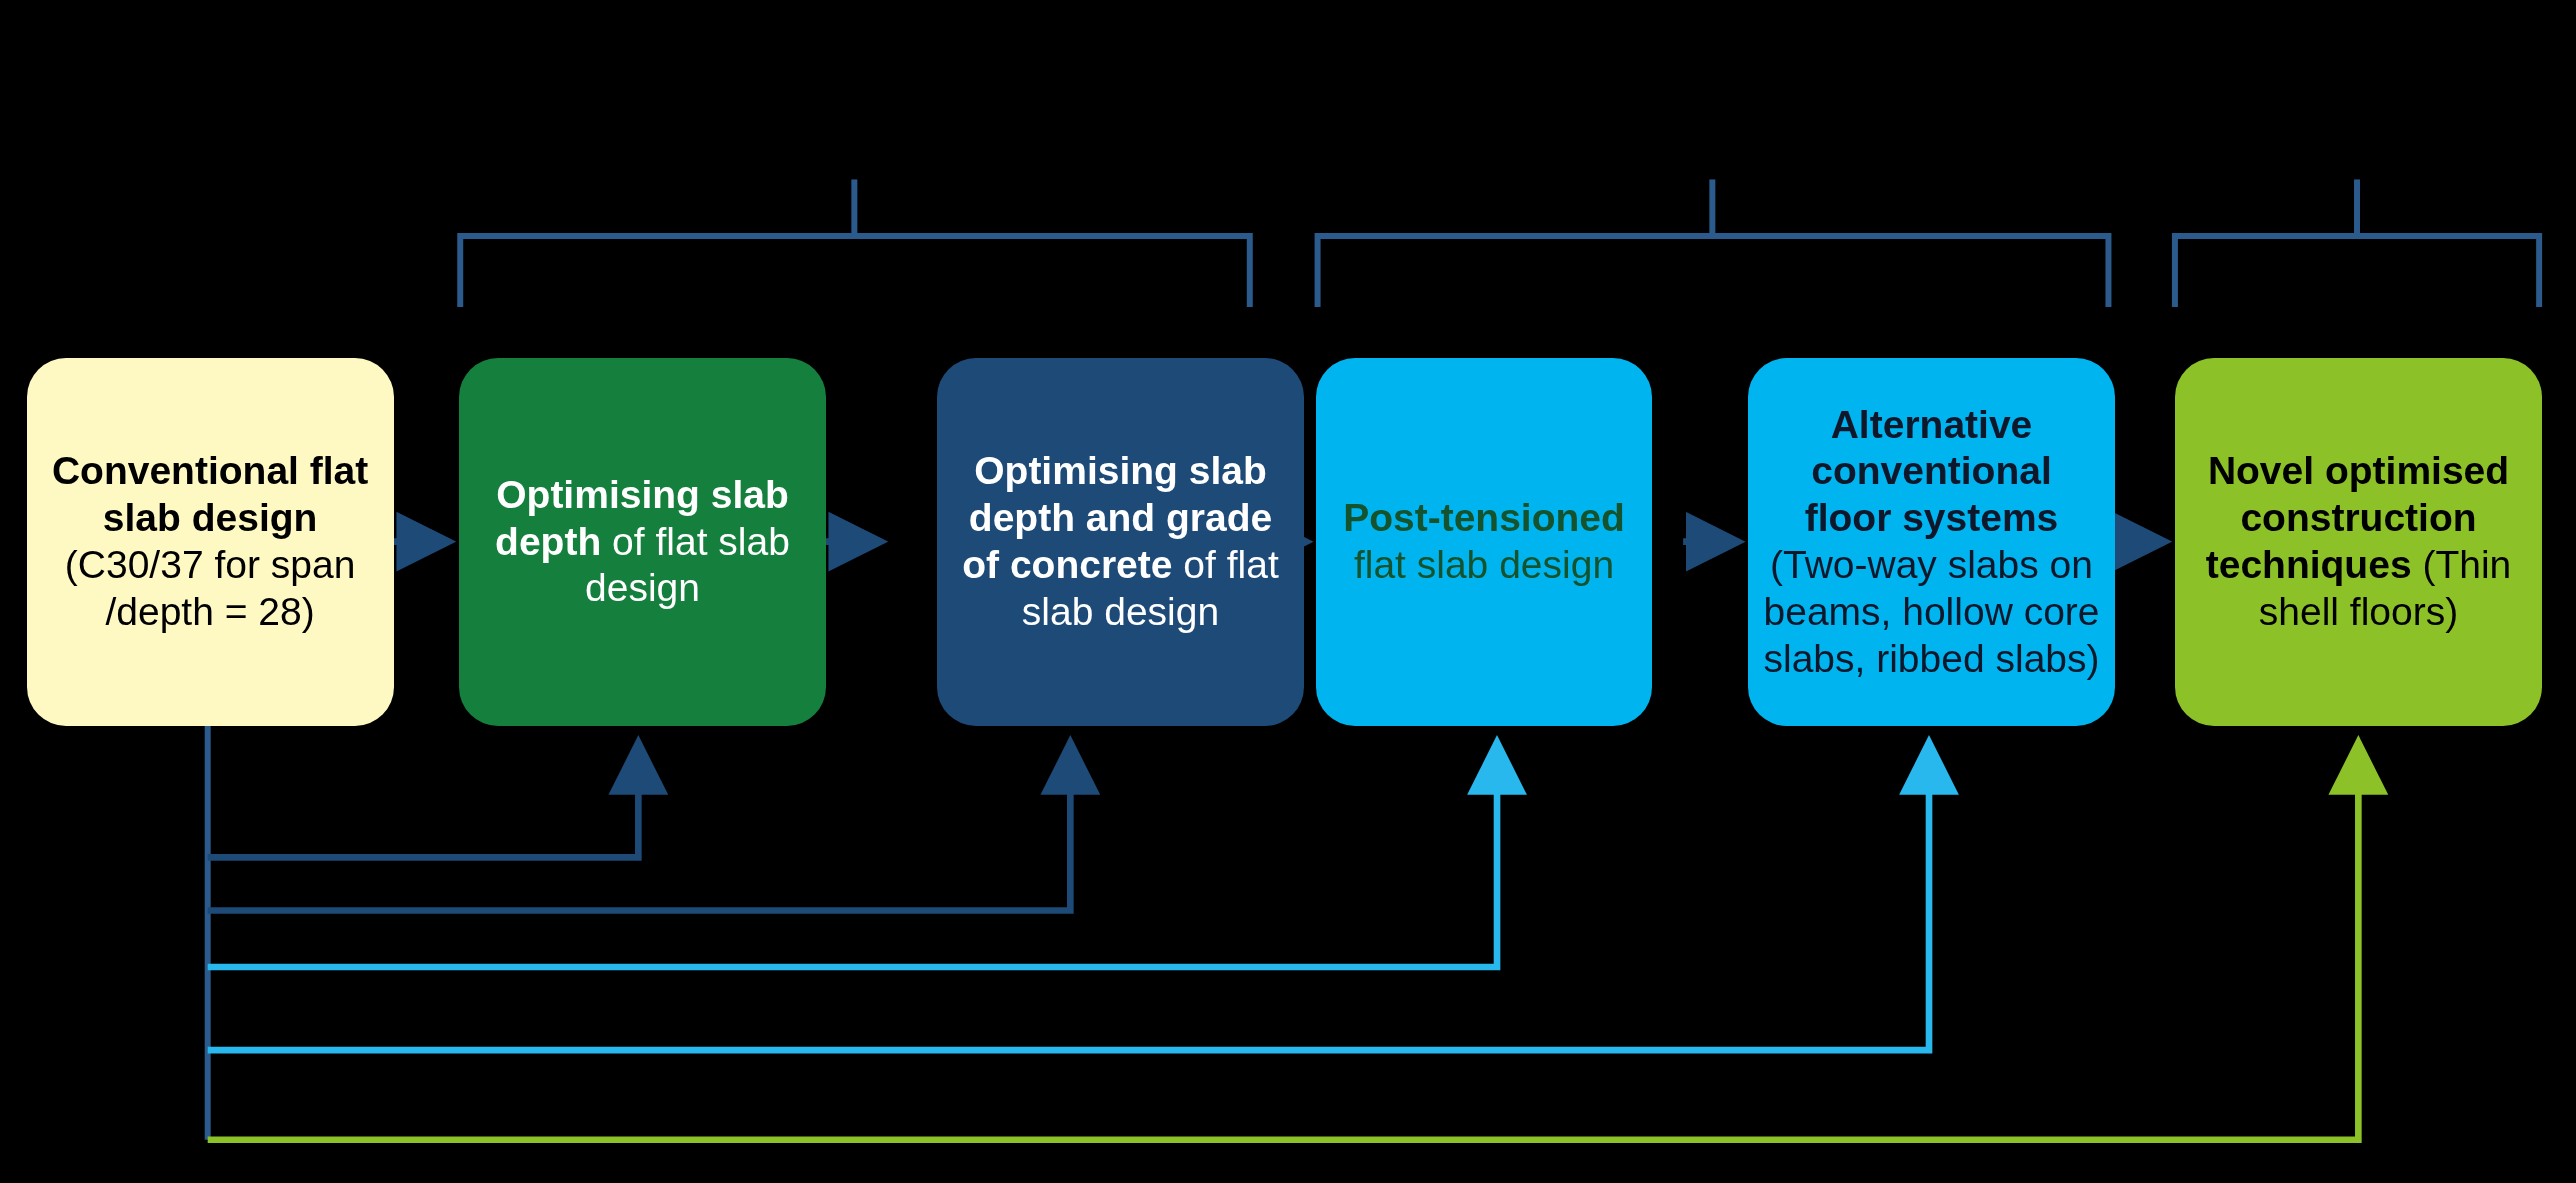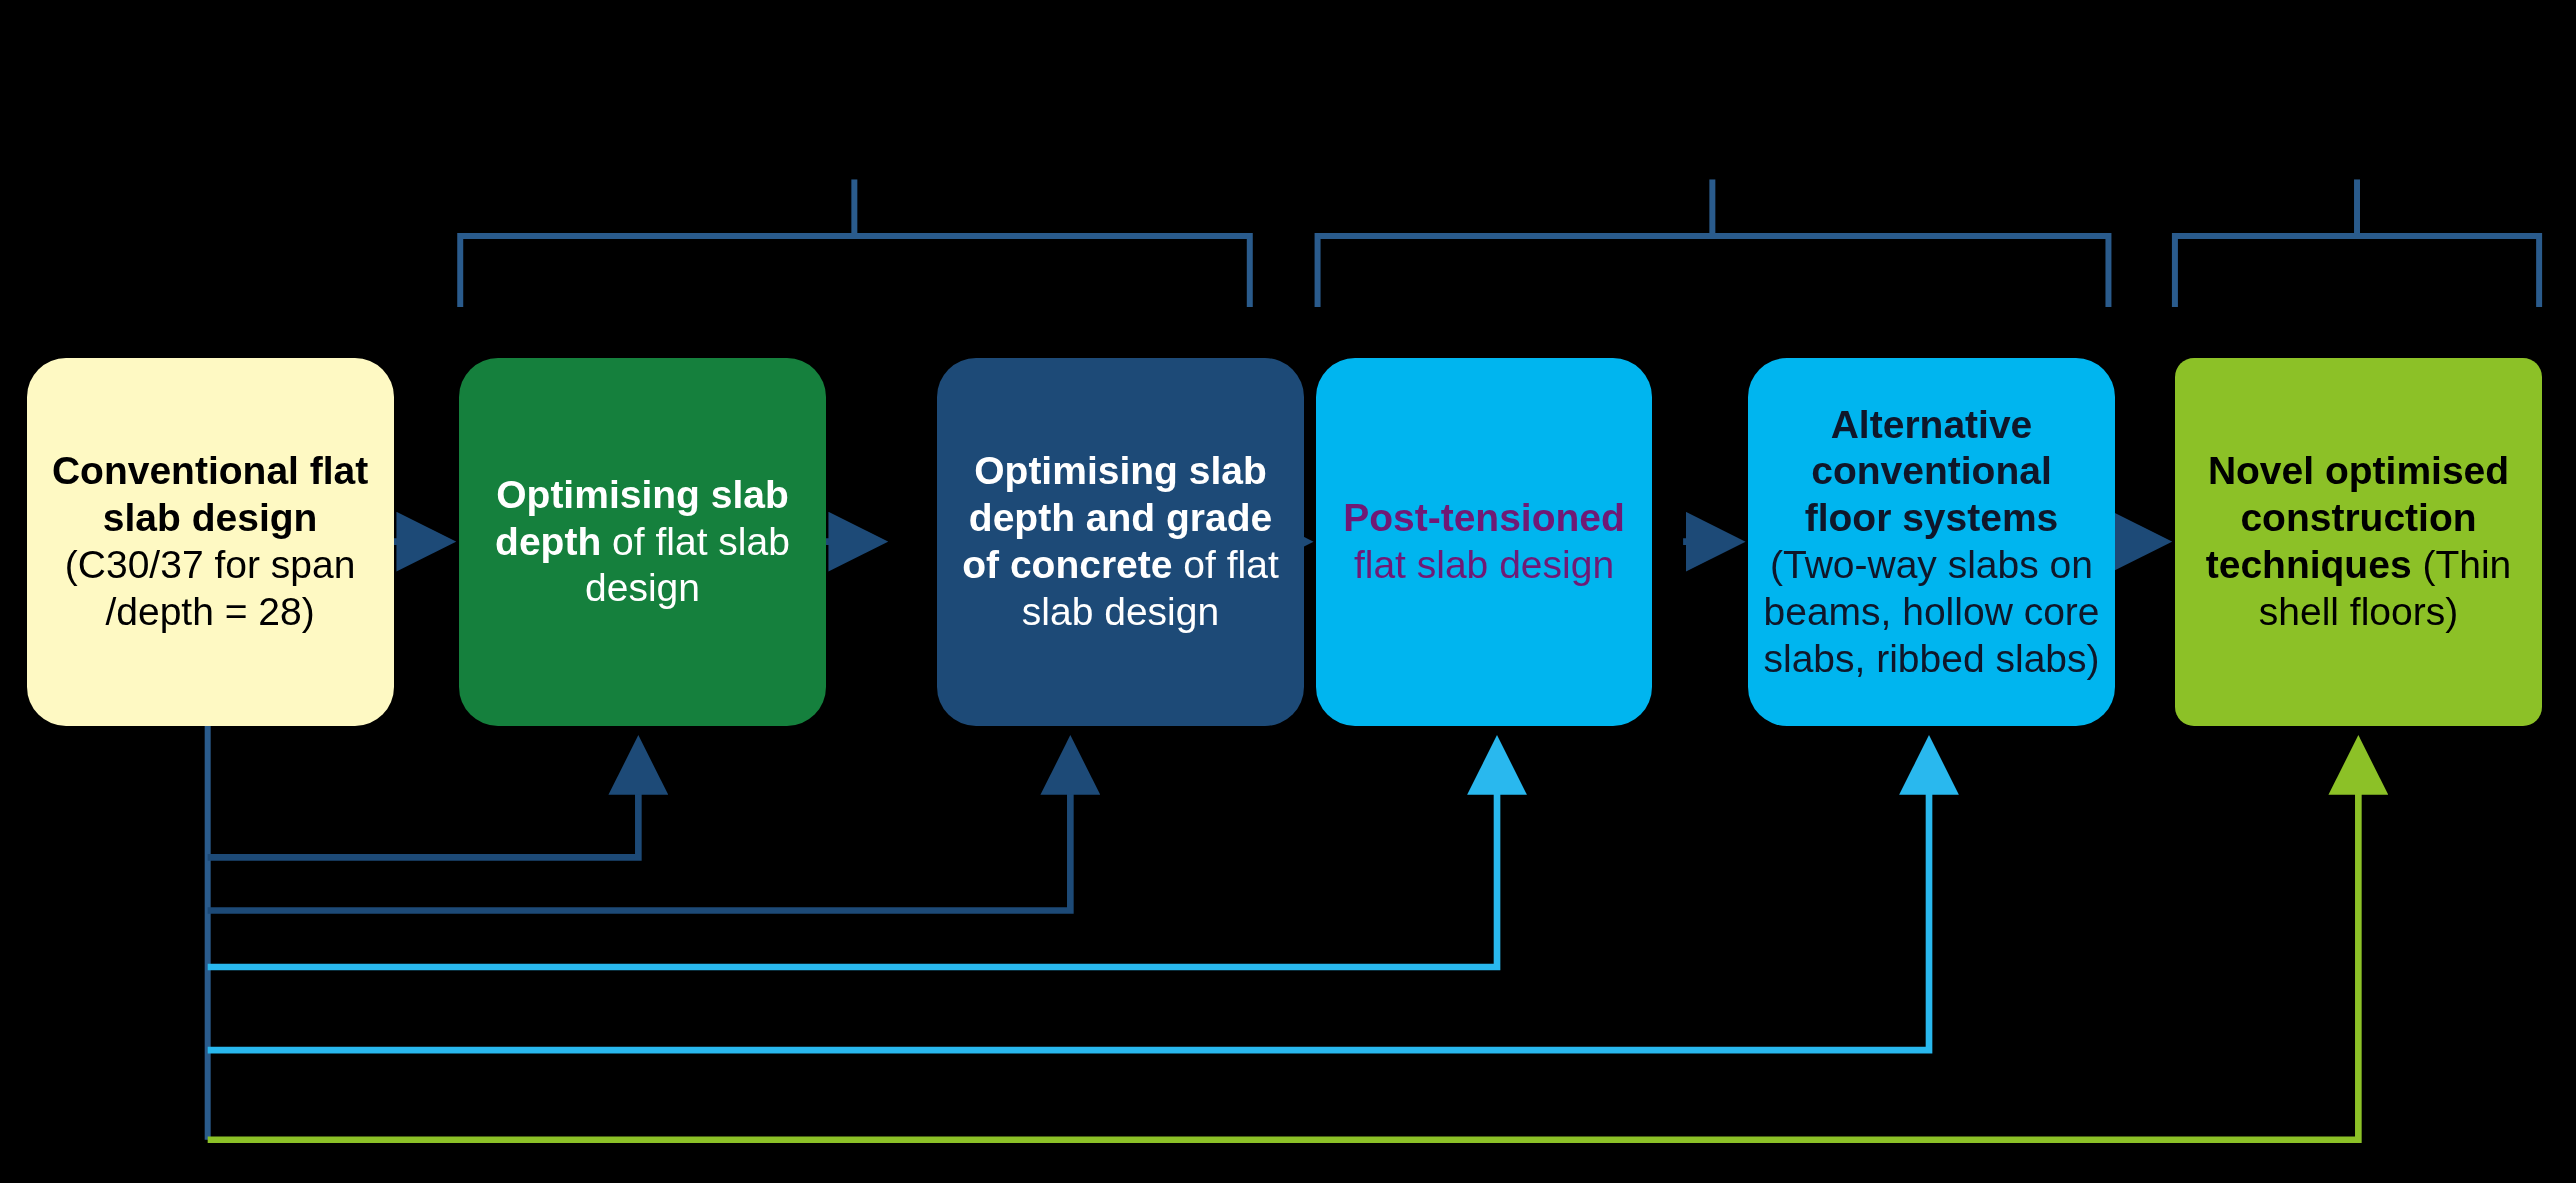--- a/index.html
+++ b/index.html
@@ -91,35 +91,35 @@
     </span>
   </div>
 
   <div class="node" style="left:891px;top:358px;width:367px;height:368px;background:#1d4a77;color:#ffffff;margin-left:46px;">
     <span class="txt">
       <span class="b">Optimising slab depth and grade of concrete</span>
       <span class="r">of flat slab design</span>
     </span>
   </div>
 
-  <div class="node" style="left:1316px;top:358px;width:336px;height:368px;background:#00b5ef;color:#701a75;">
+  <div class="node" style="left:1316px;top:358px;width:336px;height:368px;background:#00b5ef;color:#14532d;">
     <span class="txt">
       <span class="b">Post-tensioned</span>
       <span class="r">flat slab design</span>
     </span>
   </div>
 
   <div class="node" style="left:1748px;top:358px;width:367px;height:368px;background:#00b5ef;color:#0f172a;">
     <span class="txt">
       <span class="b">Alternative conventional floor systems</span>
       <span class="r">(Two-way slabs on beams, hollow core slabs, ribbed slabs)</span>
     </span>
   </div>
 
-  <div class="node" style="left:2175px;top:358px;width:367px;height:368px;background:#8cc127;color:#000000;border-radius:19px;">
+  <div class="node" style="left:2175px;top:358px;width:367px;height:368px;background:#8cc127;color:#000000;">
     <span class="txt">
       <span class="b">Novel optimised construction techniques</span>
       <span class="r">(Thin shell floors)</span>
     </span>
   </div>
 
 </div>
 
 
 </body></html>

